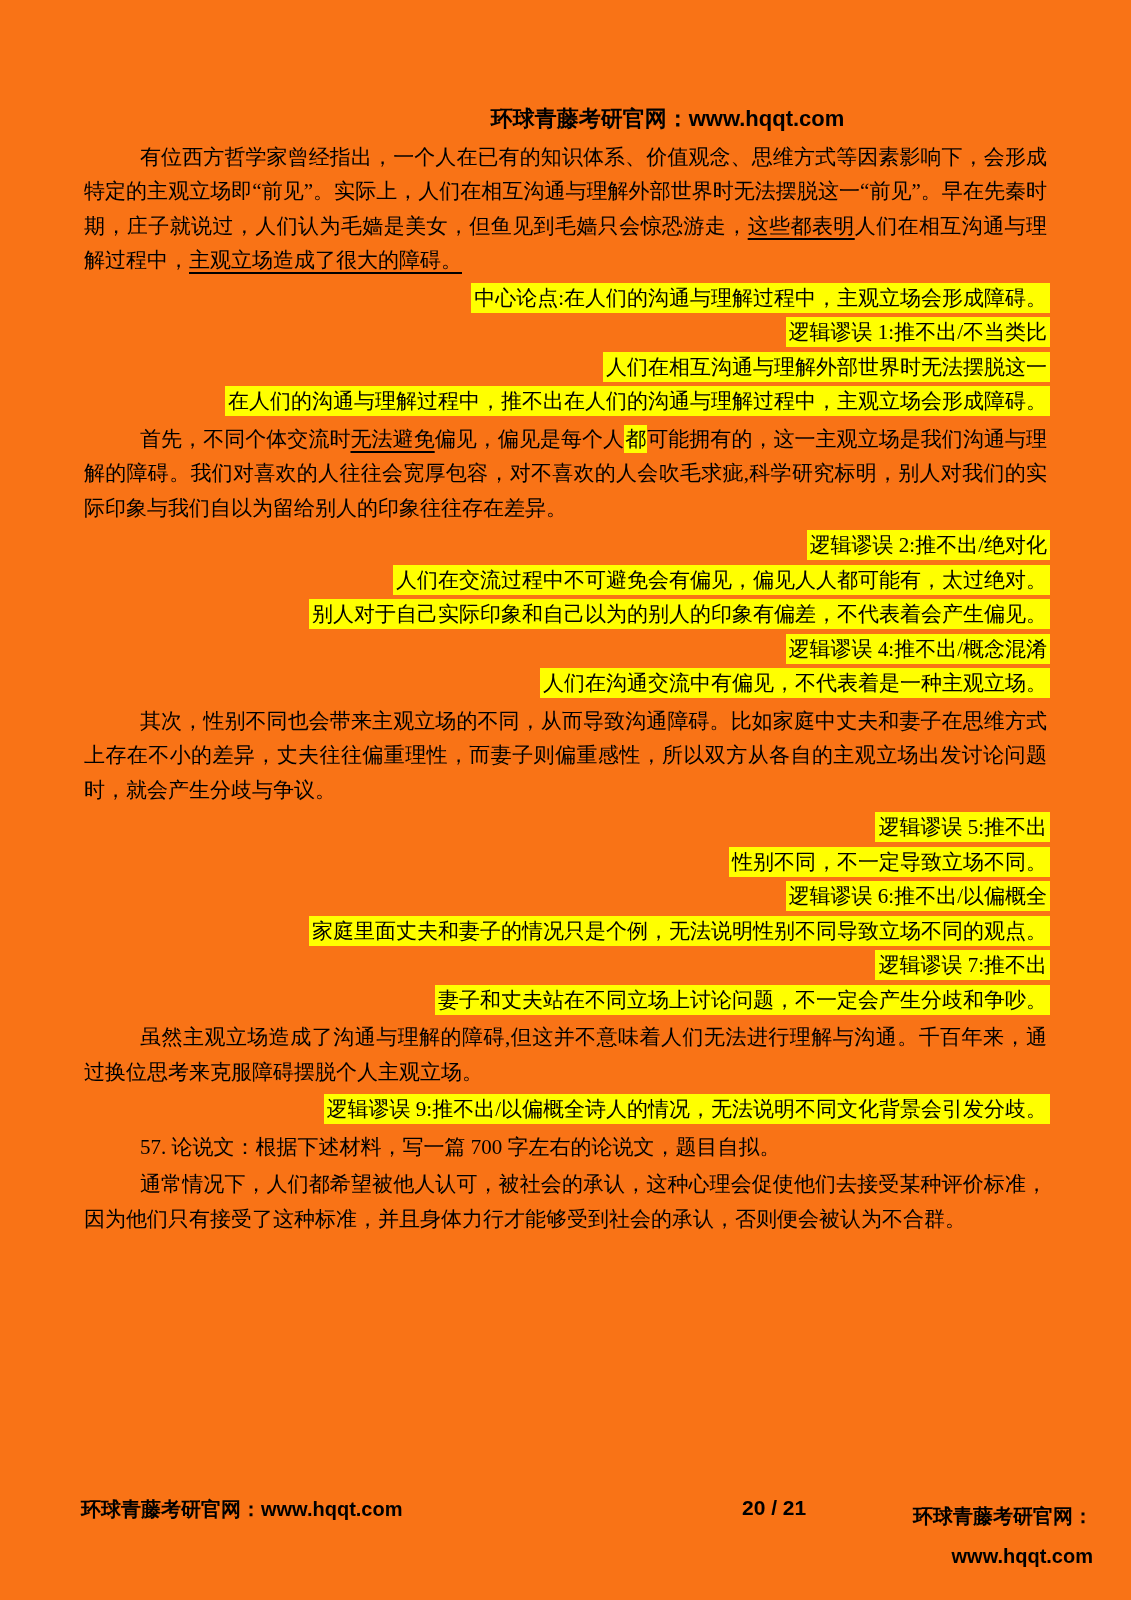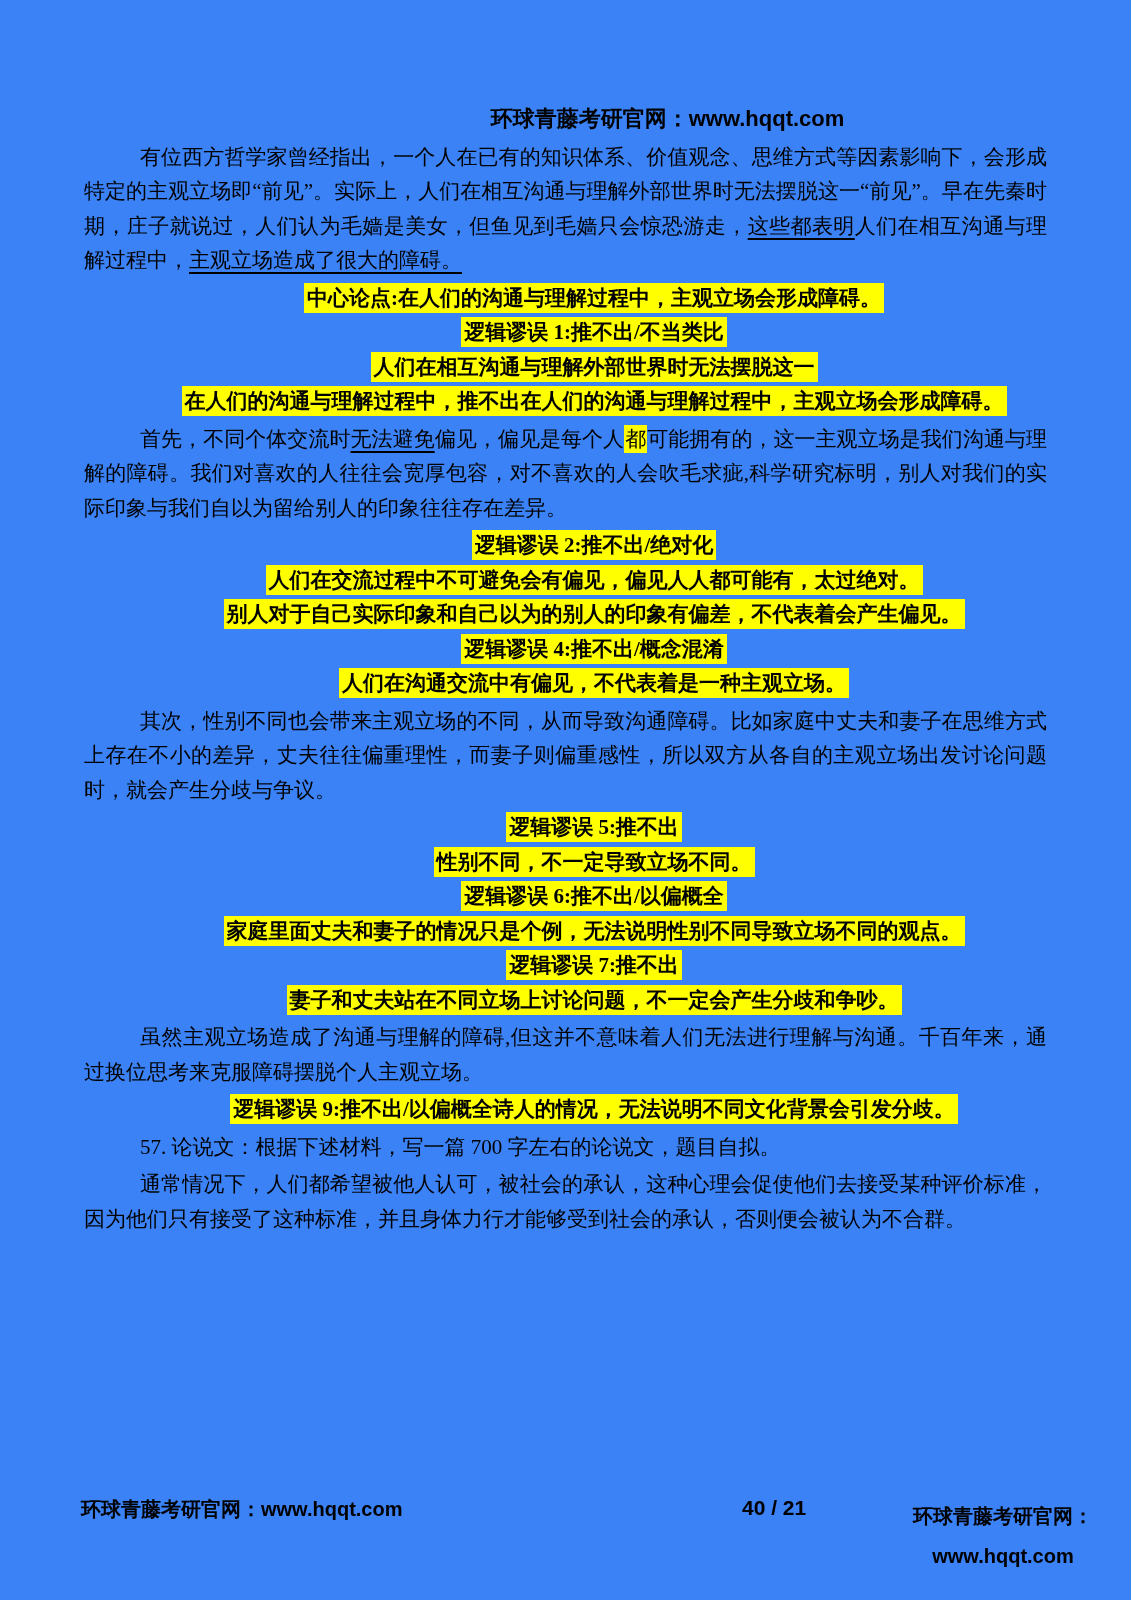--- a/index.html
+++ b/index.html
@@ -1,21 +1,21 @@
 <!DOCTYPE html>
 <html><head>
 <meta charset="utf-8">
 <style>
   html, body { margin: 0; padding: 0; background: #e8e8e8; }
   .page {
     position: relative;
     width: 1131px;
     height: 1600px;
     margin: 0 auto;
-    background: #3b82f6;
+    background: #f97316;
     color: #000000;
     font-family: "Liberation Serif", "DejaVu Serif", serif;
     overflow: hidden;
   }
   .content {
     position: absolute;
     top: 102px;
     left: 81px;
     width: 969px;
     font-size: 21px;
@@ -31,21 +31,21 @@
     left: 102px;
     text-indent: 0;
     margin: 0 0 2px 0;
   }
   .para { margin: 3px; text-indent: 56px; }
   .ul {
     text-decoration: underline;
     text-underline-offset: 5px;
     text-decoration-thickness: 1.5px;
   }
-  .hl-row { margin-left: 57px; text-align: center; font-weight: bold; }
+  .hl-row { margin-left: 57px; text-align: right; }
   .hl {
     background: #ffff00;
     padding: 3px 3px;
     box-decoration-break: clone;
     -webkit-box-decoration-break: clone;
   }
   .hl-char { background: #ffff00; padding: 2px 1px; }
   .footer-left {
     position: absolute;
     left: 81px;
@@ -63,21 +63,21 @@
     font-size: 21px;
   }
   .footer-right {
     position: absolute;
     left: 913px;
     top: 1496px;
     font-family: "Liberation Sans", "DejaVu Sans", sans-serif;
     font-weight: bold;
     font-size: 20px;
     line-height: 40px;
-    text-align: center;
+    text-align: right;
   }
 </style>
 </head>
 <body>
 
 <div class="page">
 
   <div class="content">
 
     <div class="doc-header">
@@ -113,19 +113,19 @@
 
     <div class="hl-row"><span class="hl">逻辑谬误 9:推不出/以偏概全诗人的情况，无法说明不同文化背景会引发分歧。</span></div>
 
     <p class="para">57. 论说文：根据下述材料，写一篇 700 字左右的论说文，题目自拟。</p>
 
     <p class="para">通常情况下，人们都希望被他人认可，被社会的承认，这种心理会促使他们去接受某种评价标准，因为他们只有接受了这种标准，并且身体力行才能够受到社会的承认，否则便会被认为不合群。</p>
 
   </div>
 
   <div class="footer-left">环球青藤考研官网：www.hqqt.com</div>
-  <div class="footer-page">40 / 21</div>
+  <div class="footer-page">20 / 21</div>
   <div class="footer-right">
     <div>环球青藤考研官网：</div>
     <div>www.hqqt.com</div>
   </div>
 
 </div>
 
 </body></html>

